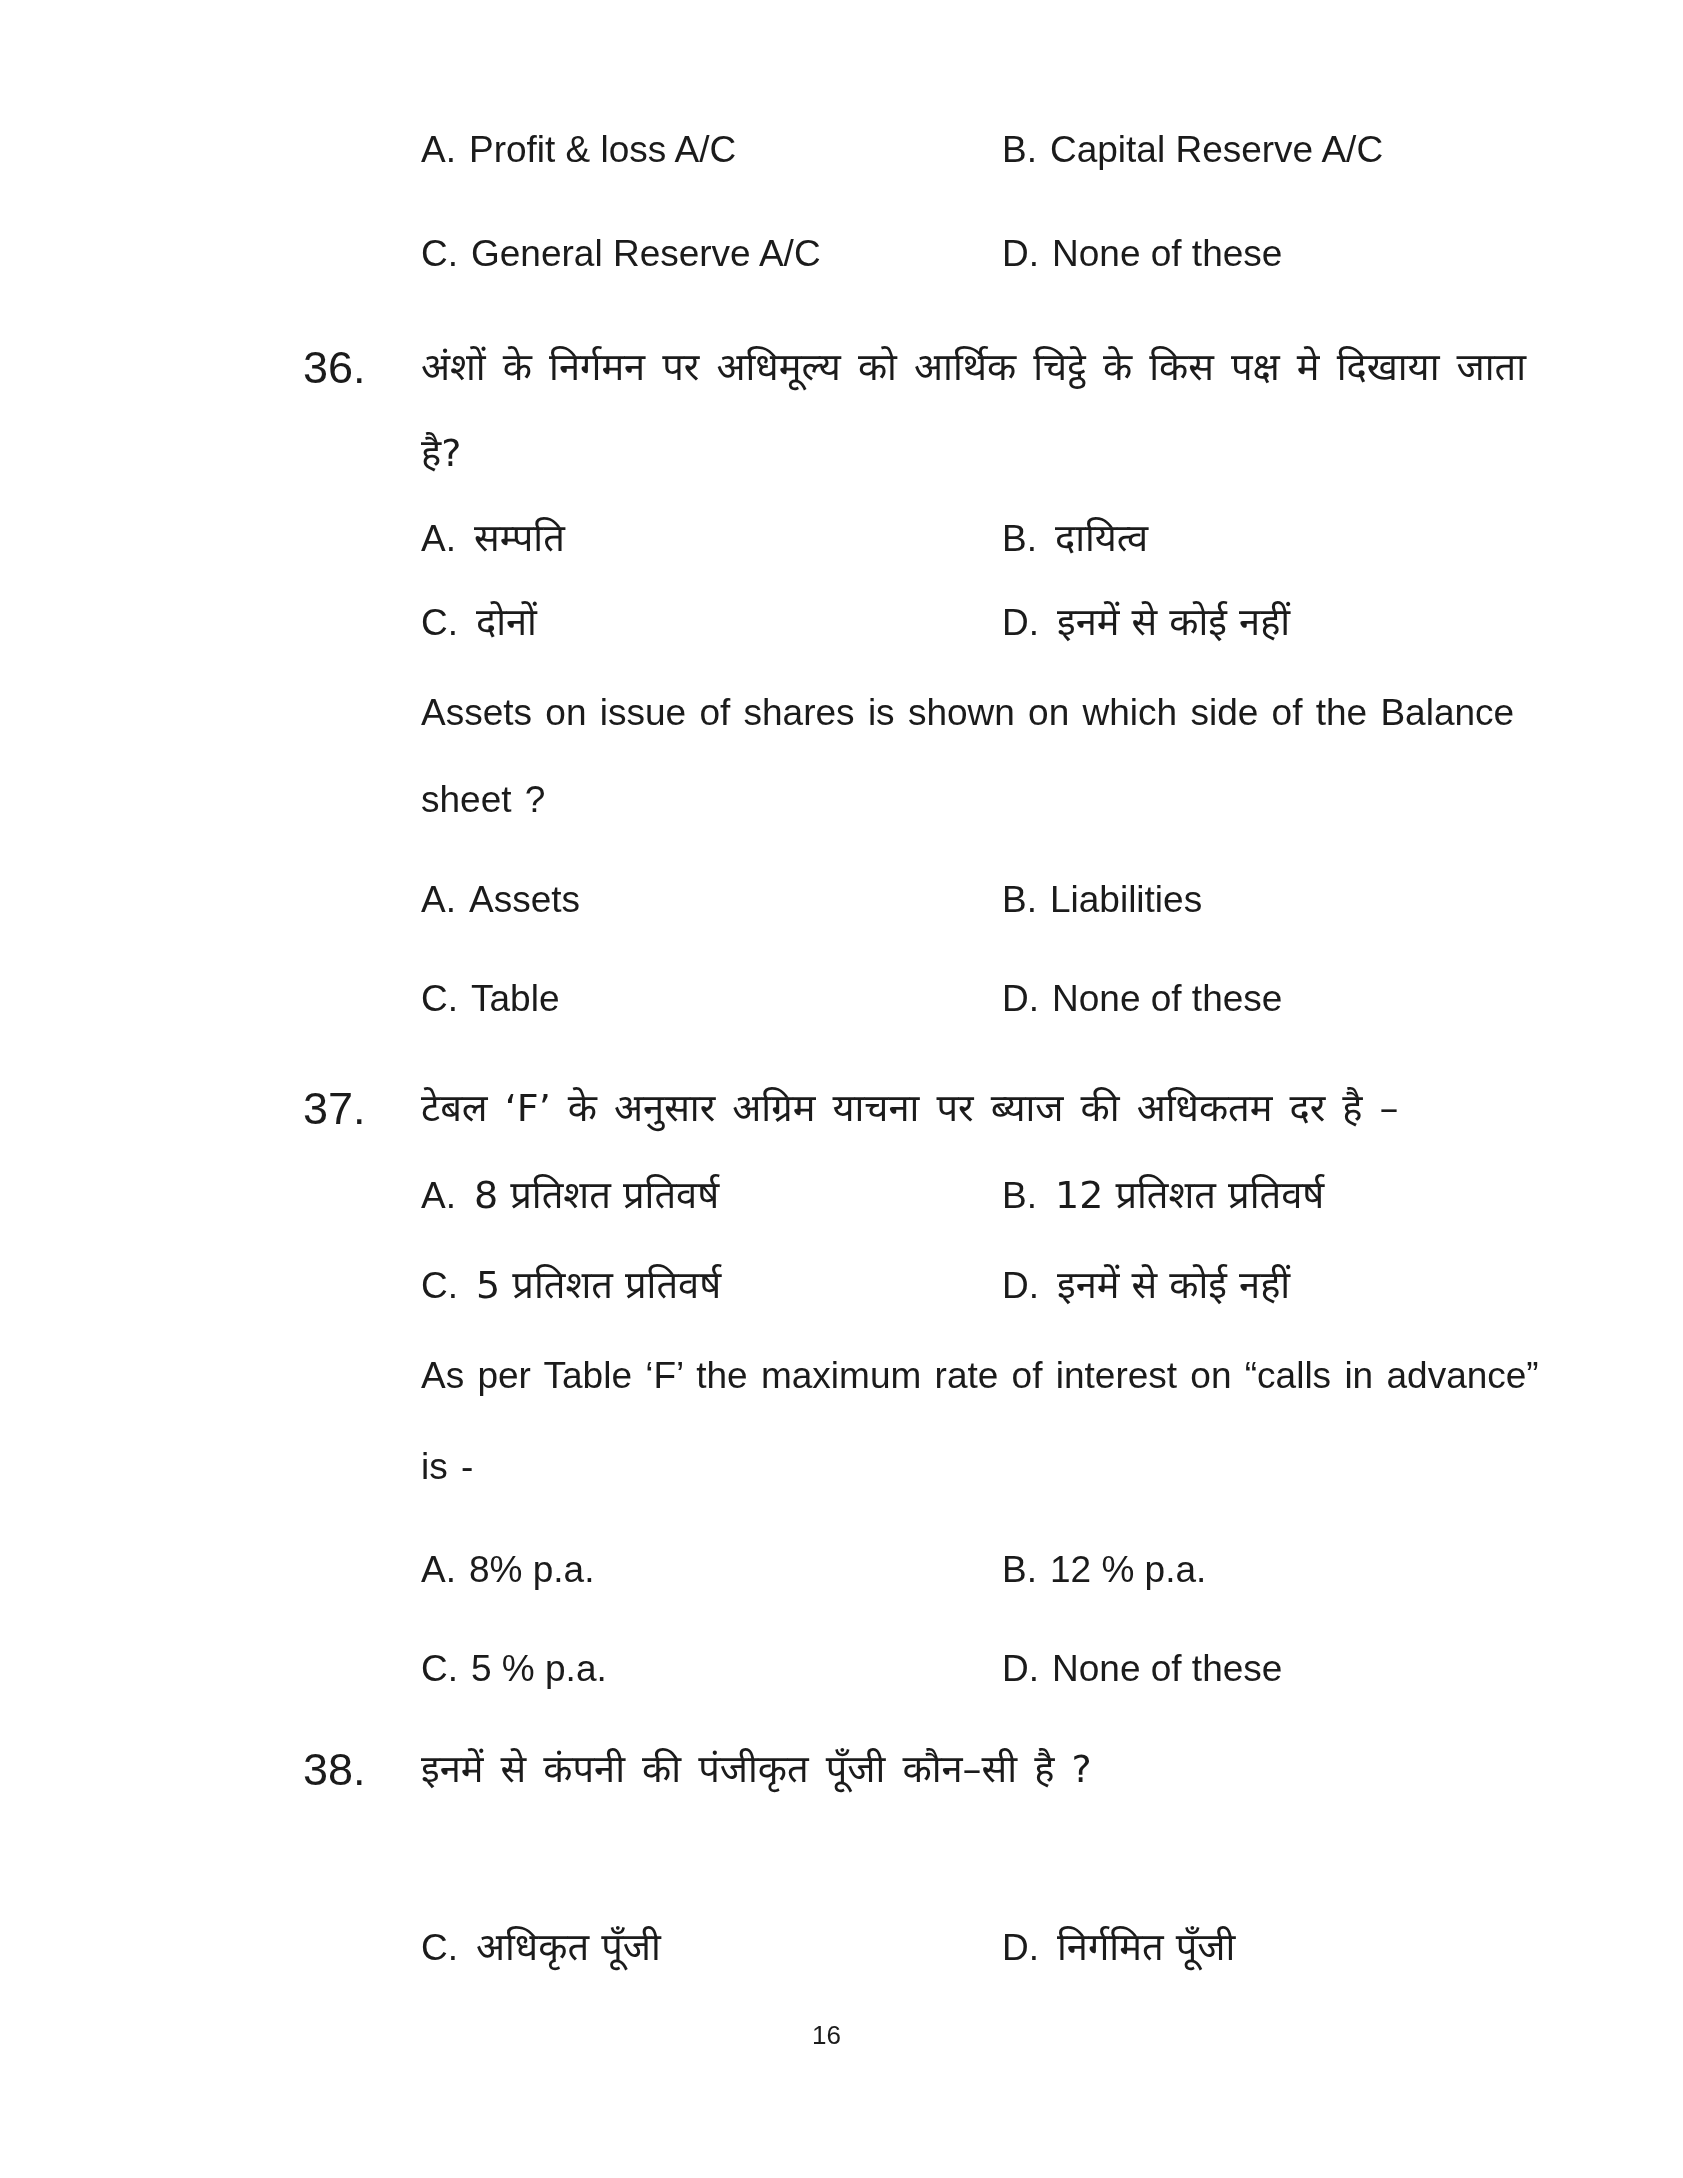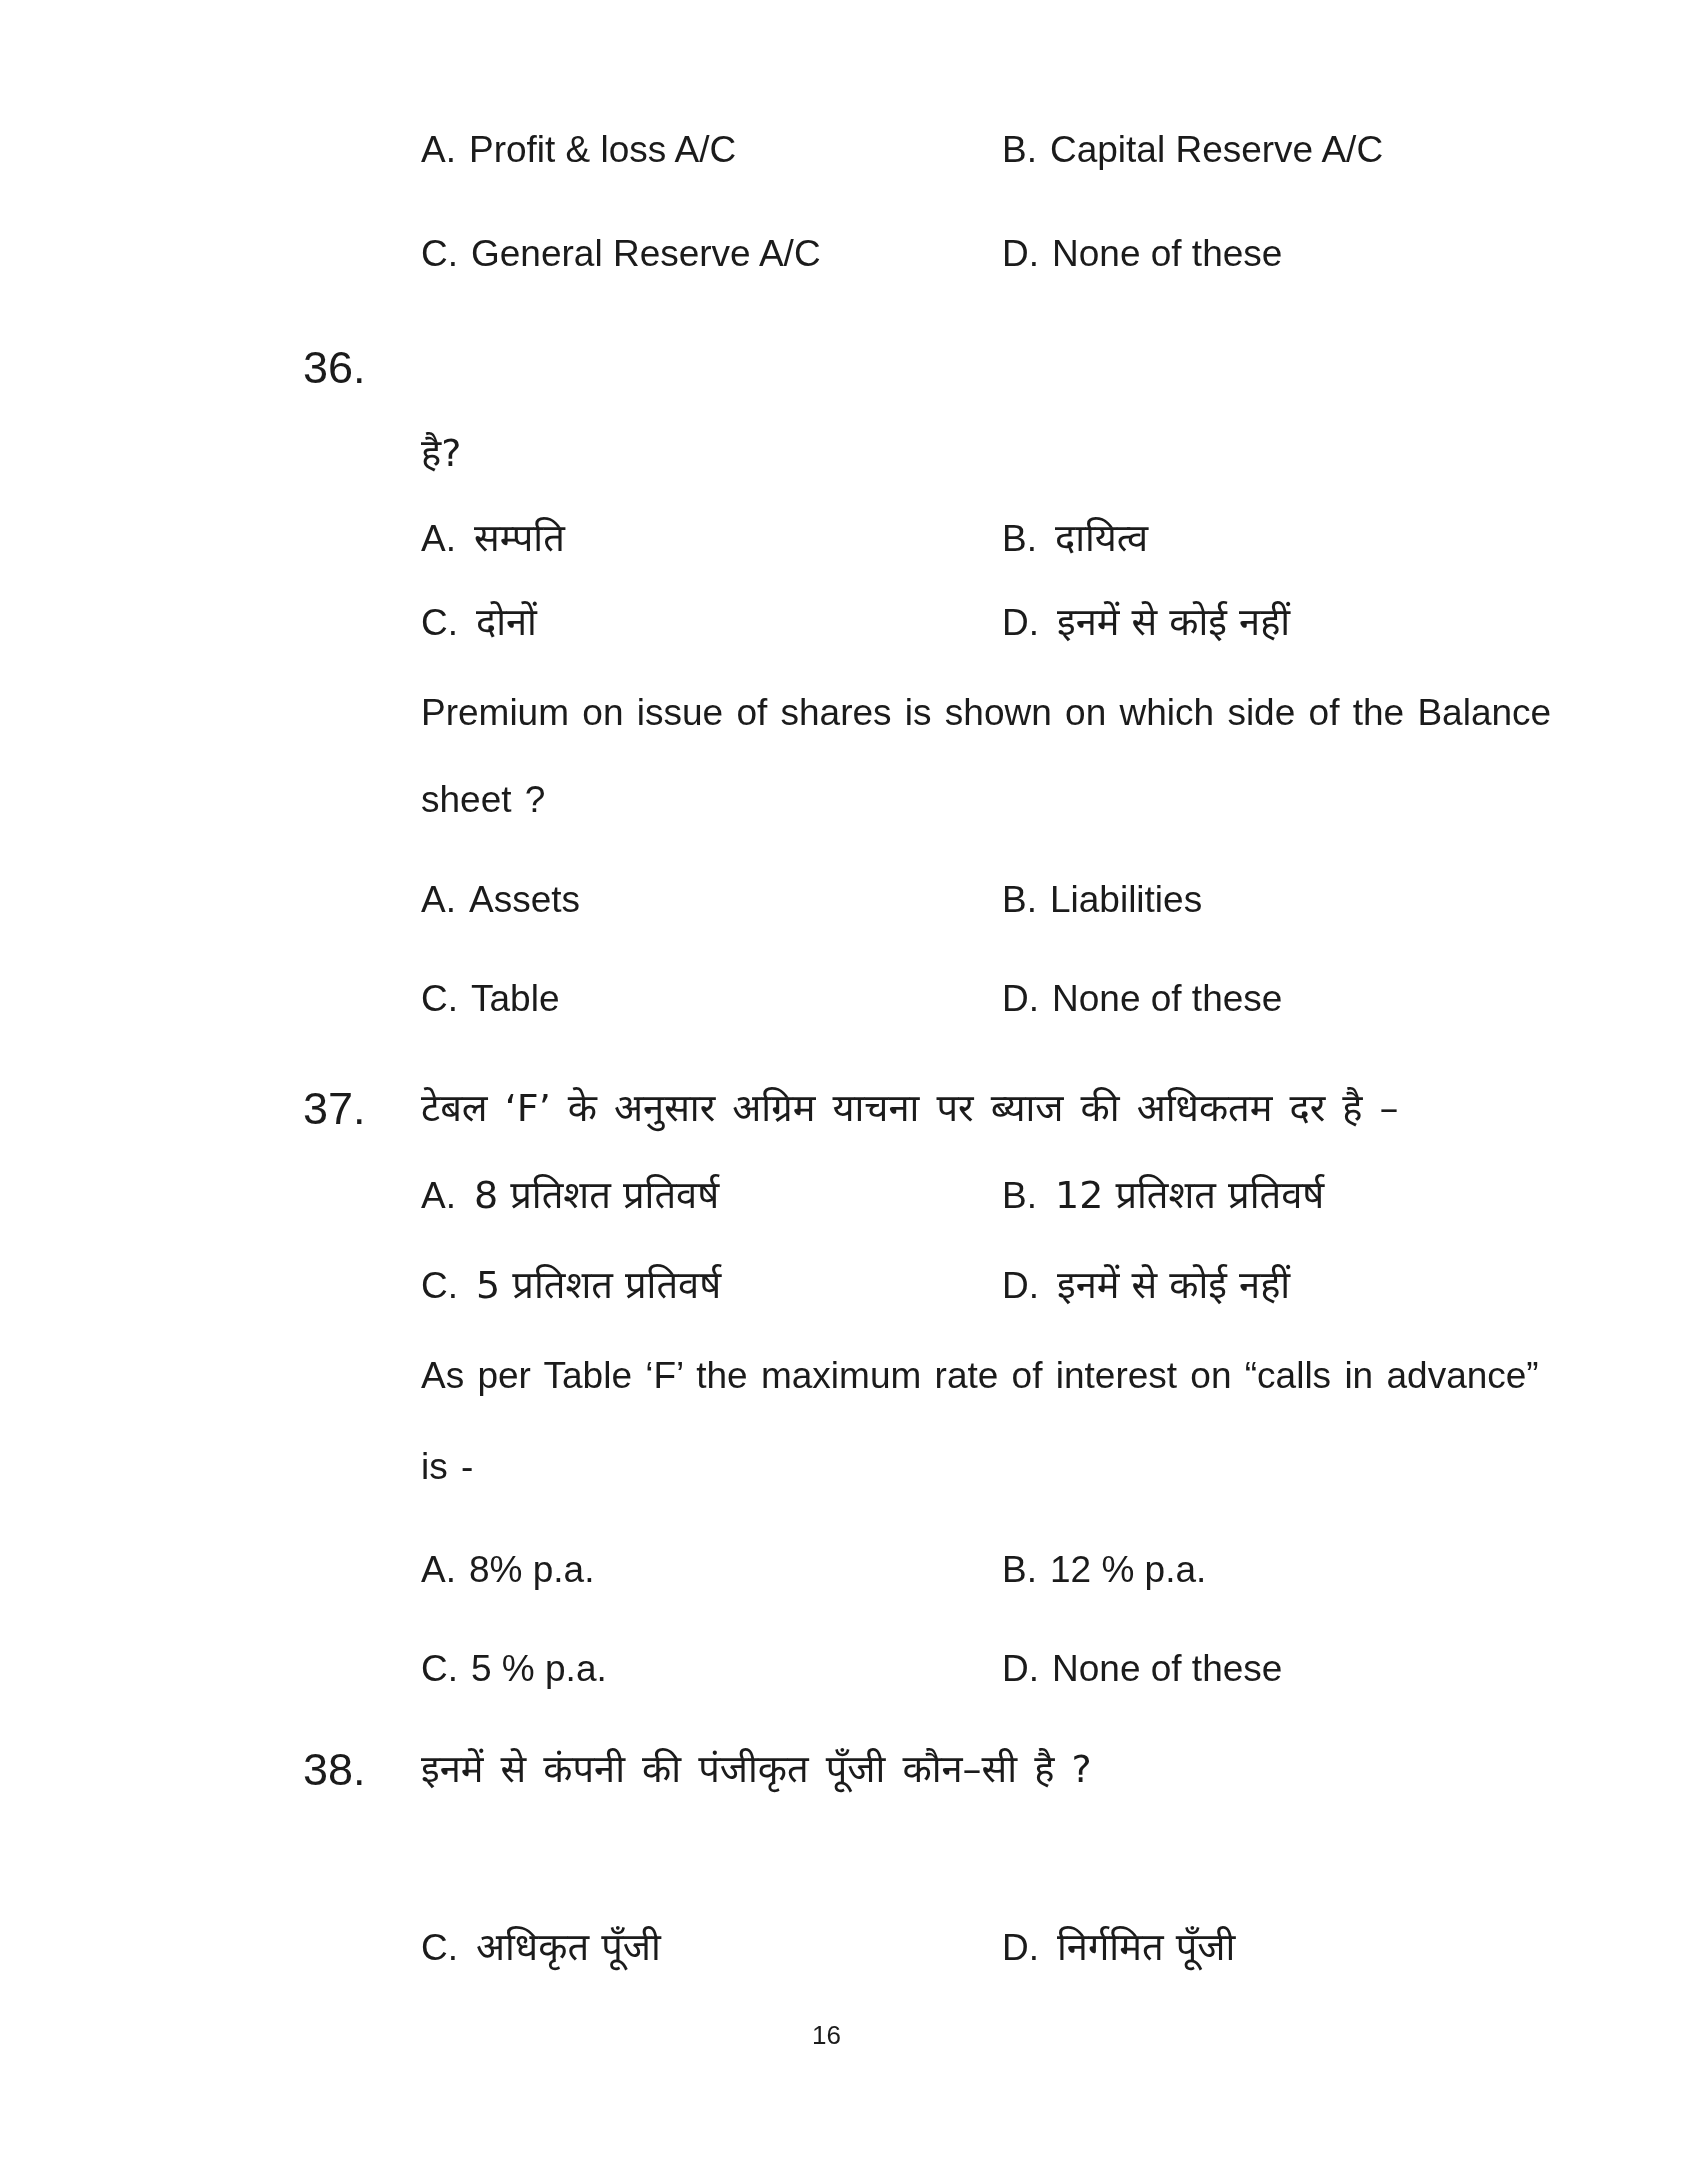--- a/index.html
+++ b/index.html
@@ -42,34 +42,35 @@
     <span class="opt-left en"><span class="letter">A.</span><span class="otext-en">Profit &amp; loss A/C</span></span>
     <span class="opt-right en"><span class="letter">B.</span><span class="otext-en">Capital Reserve A/C</span></span>
   </div>
   <div class="row" style="top:227px">
     <span class="opt-left en"><span class="letter">C.</span><span class="otext-en">General Reserve A/C</span></span>
     <span class="opt-right en"><span class="letter">D.</span><span class="otext-en">None of these</span></span>
   </div>
 
   <div class="row" style="top:341px">
     <span class="qnum">36.</span>
+    <span class="main hi hi-line" lang="hi">अंशों के निर्गमन पर अधिमूल्य को आर्थिक चिट्ठे के किस पक्ष मे दिखाया जाता</span>
   </div>
   <div class="row" style="top:427px">
     <span class="main hi hi-line" lang="hi">है?</span>
   </div>
   <div class="row" style="top:512px">
     <span class="opt-left hi"><span class="letter">A.</span><span class="otext-hi" lang="hi">सम्पति</span></span>
     <span class="opt-right hi"><span class="letter">B.</span><span class="otext-hi" lang="hi">दायित्व</span></span>
   </div>
   <div class="row" style="top:596px">
     <span class="opt-left hi"><span class="letter">C.</span><span class="otext-hi" lang="hi">दोनों</span></span>
     <span class="opt-right hi"><span class="letter">D.</span><span class="otext-hi" lang="hi">इनमें से कोई नहीं</span></span>
   </div>
   <div class="row" style="top:686px">
-    <span class="main en en-line">Premium on issue of shares is shown on which side of the Balance</span>
+    <span class="main en en-line">Assets on issue of shares is shown on which side of the Balance</span>
   </div>
   <div class="row" style="top:773px">
     <span class="main en en-line">sheet ?</span>
   </div>
   <div class="row" style="top:873px">
     <span class="opt-left en"><span class="letter">A.</span><span class="otext-en">Assets</span></span>
     <span class="opt-right en"><span class="letter">B.</span><span class="otext-en">Liabilities</span></span>
   </div>
   <div class="row" style="top:972px">
     <span class="opt-left en"><span class="letter">C.</span><span class="otext-en">Table</span></span>

